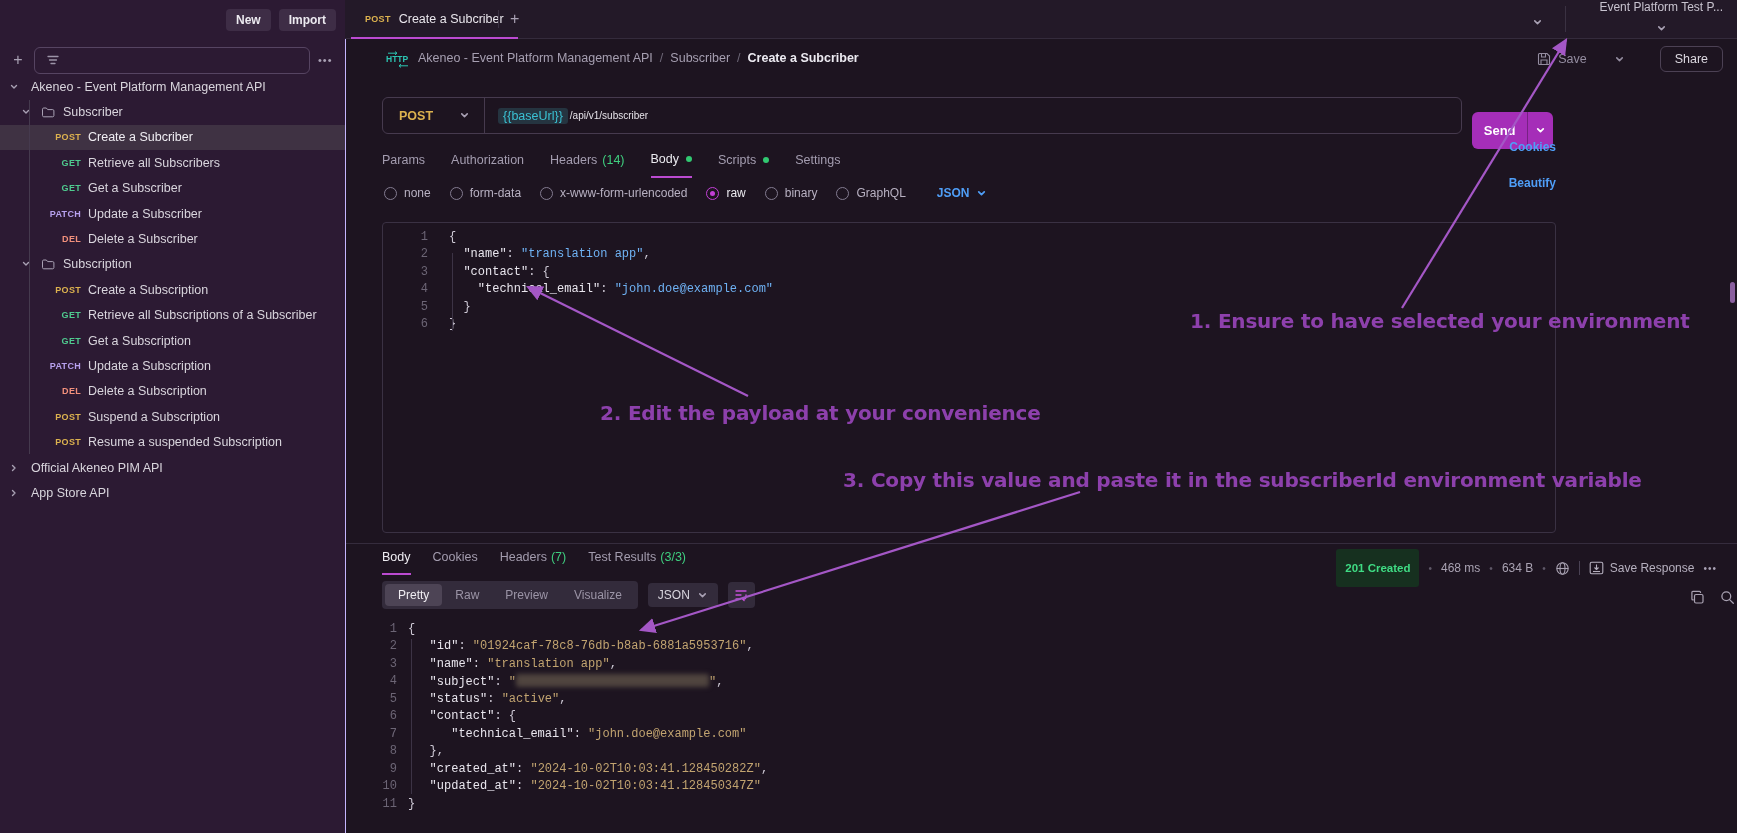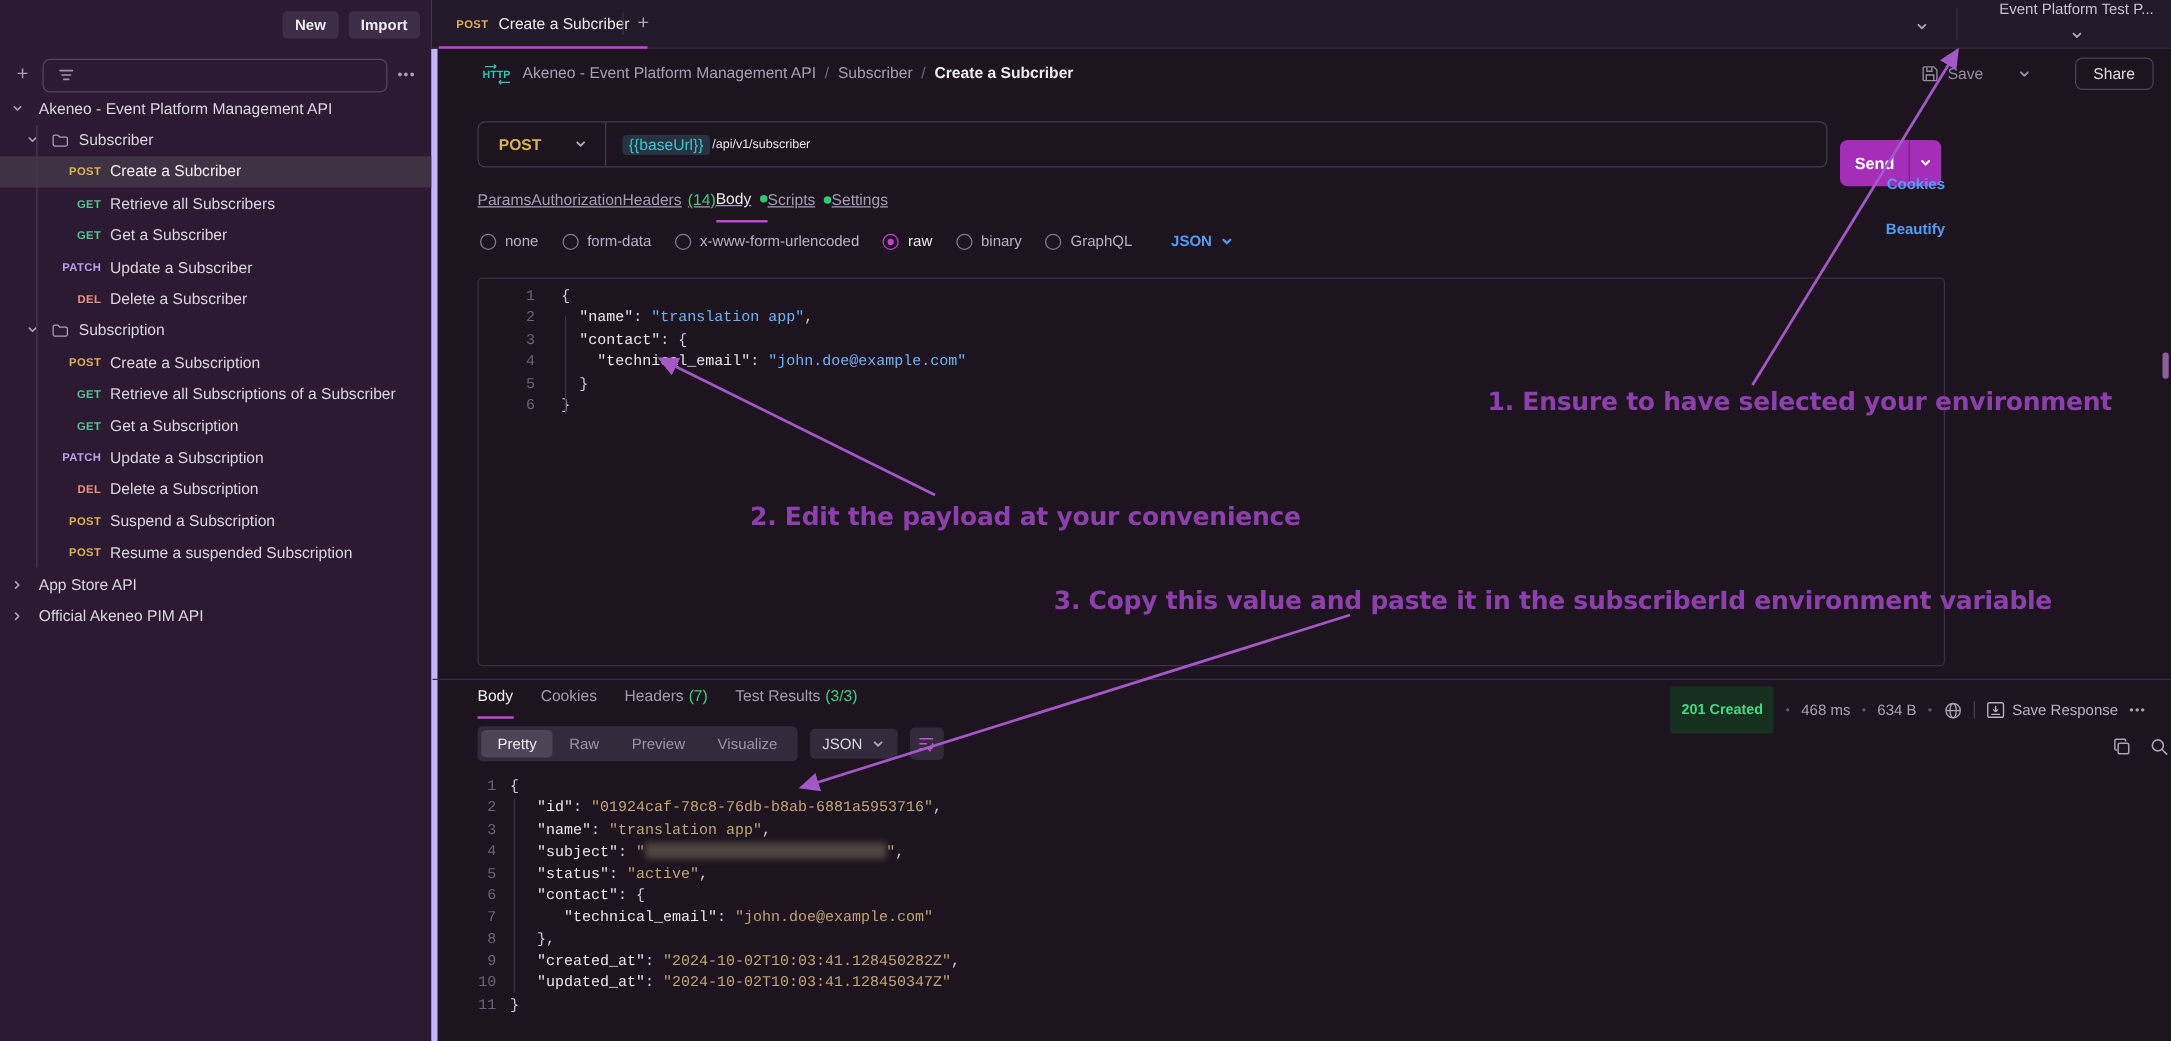--- a/index.html
+++ b/index.html
@@ -1,19 +1,19 @@
 <!DOCTYPE html>
 <html><head>
 <meta charset="utf-8">
 <style>
   html,body{margin:0;padding:0;background:#120c16;}
   #app{position:relative;width:1737px;height:833px;background:#1d1420;font-family:"Liberation Sans",sans-serif;overflow:hidden;color:#d9d5dd;-webkit-font-smoothing:antialiased;}
 
   
-  #sidebar{position:absolute;left:0;top:0;width:345px;height:833px;background:#2c1a33;border-right:5px solid #c4b5fd;}
+  #sidebar{position:absolute;left:0;top:0;width:345px;height:833px;background:#2c1a33;border-right:1px solid #c4b5fd;}
   #sb-top{position:absolute;left:0;top:0;width:345px;height:40px;display:flex;align-items:center;justify-content:flex-end;gap:8px;padding-right:9px;box-sizing:border-box;}
   .sb-btn{background:#3e2d46;border-radius:4px;color:#eceaf0;font-size:12px;font-weight:700;padding:4px 10px;cursor:pointer;}
   #sb-search{position:absolute;left:0;top:44px;width:345px;height:32px;display:flex;align-items:center;}
   #sb-plus{width:18px;margin-left:9px;color:#a9a1b4;display:flex;justify-content:center;}
   #sb-filter-box{margin-left:7px;width:276px;height:27px;border:1px solid #564462;border-radius:6px;display:flex;align-items:center;box-sizing:border-box;background:transparent;}
   #sb-filter-box svg{margin-left:12px;}
   #sb-more{margin-left:8px;color:#a9a1b4;font-size:11px;letter-spacing:1px;}
   #tree{position:absolute;left:0;top:74px;width:345px;}
   .trow{display:flex;align-items:center;height:25.4px;font-size:12.5px;color:#d9d5dd;cursor:pointer;box-sizing:border-box;}
   .trow.collection{padding-left:9px;}
@@ -57,21 +57,21 @@
   #url-method{margin-left:16px;font-size:12.5px;font-weight:700;color:#dcb24f;}
   #url-chev{margin-left:26px;color:#a9a1b4;display:flex;cursor:pointer;}
   #url-div{margin-left:14px;width:1px;height:35px;background:#463a4e;}
   #url-var{margin-left:13px;background:#253440;color:#3bc1d3;border-radius:3px;padding:1px 5px;font-size:12.5px;}
   #url-path{margin-left:2px;font-size:10px;color:#e6e3e9;}
   #send{position:absolute;left:1472px;top:97px;width:81px;height:37px;background:#a52eb8;border-radius:6px;display:flex;cursor:pointer;margin-top:15px;}
   #send .main{width:56px;display:flex;align-items:center;justify-content:center;color:#fff;font-size:13px;font-weight:700;}
   #send .dd{width:25px;border-left:1px solid rgba(0,0,0,.28);display:flex;align-items:center;justify-content:center;color:#fff;}
 
   
-  #reqtabs{position:absolute;left:382px;top:152px;display:flex;font-size:12.5px;color:#a49db0;text-decoration:underline;}
+  #reqtabs{position:absolute;left:382px;top:152px;display:flex;gap:26px;font-size:12.5px;color:#a49db0;}
   .rtab{display:flex;align-items:center;gap:5px;padding-bottom:10px;cursor:pointer;}
   .rtab.active{color:#ecebf0;border-bottom:2px solid #bb4ad1;}
   .grn{color:#3fce7f;}
   .dot{width:6px;height:6px;border-radius:50%;background:#31c871;margin-left:2px;}
   #cookies-link{position:absolute;right:181px;top:140px;color:#4f9ef7;font-size:12px;font-weight:600;cursor:pointer;}
   #beautify-link{position:absolute;right:181px;top:176px;color:#4f9ef7;font-size:12px;font-weight:600;cursor:pointer;}
 
   
   #modes{position:absolute;left:384px;top:186px;display:flex;align-items:center;gap:19px;font-size:12px;color:#b8b1c2;}
   .mode{display:flex;align-items:center;gap:7px;cursor:pointer;}
@@ -230,29 +230,29 @@
         <div class="trow request">
           <span class="meth m-POST">POST</span>
           <span class="tlabel">Resume a suspended Subscription</span>
         </div>
         <div class="trow collection">
           <span class="chev">
             <svg width="10" height="10" viewBox="0 0 10 10">
               <polyline points="3.5,2.5 6,5 3.5,7.5" fill="none" stroke="currentColor" stroke-width="1.4" stroke-linecap="round" stroke-linejoin="round"></polyline>
             </svg>
           </span>
-          <span class="tlabel">App Store API</span>
+          <span class="tlabel">Official Akeneo PIM API</span>
         </div>
         <div class="trow collection">
           <span class="chev">
             <svg width="10" height="10" viewBox="0 0 10 10">
               <polyline points="3.5,2.5 6,5 3.5,7.5" fill="none" stroke="currentColor" stroke-width="1.4" stroke-linecap="round" stroke-linejoin="round"></polyline>
             </svg>
           </span>
-          <span class="tlabel">Official Akeneo PIM API</span>
+          <span class="tlabel">App Store API</span>
         </div>
       </div>
     <div id="tree-guide"></div>
   </div>
 
   <div id="tabbar">
     <div id="req-tab">
       <span class="tab-method m-POST">POST</span>
       <span class="tab-title">Create a Subcriber</span>
       <span class="u"></span>

